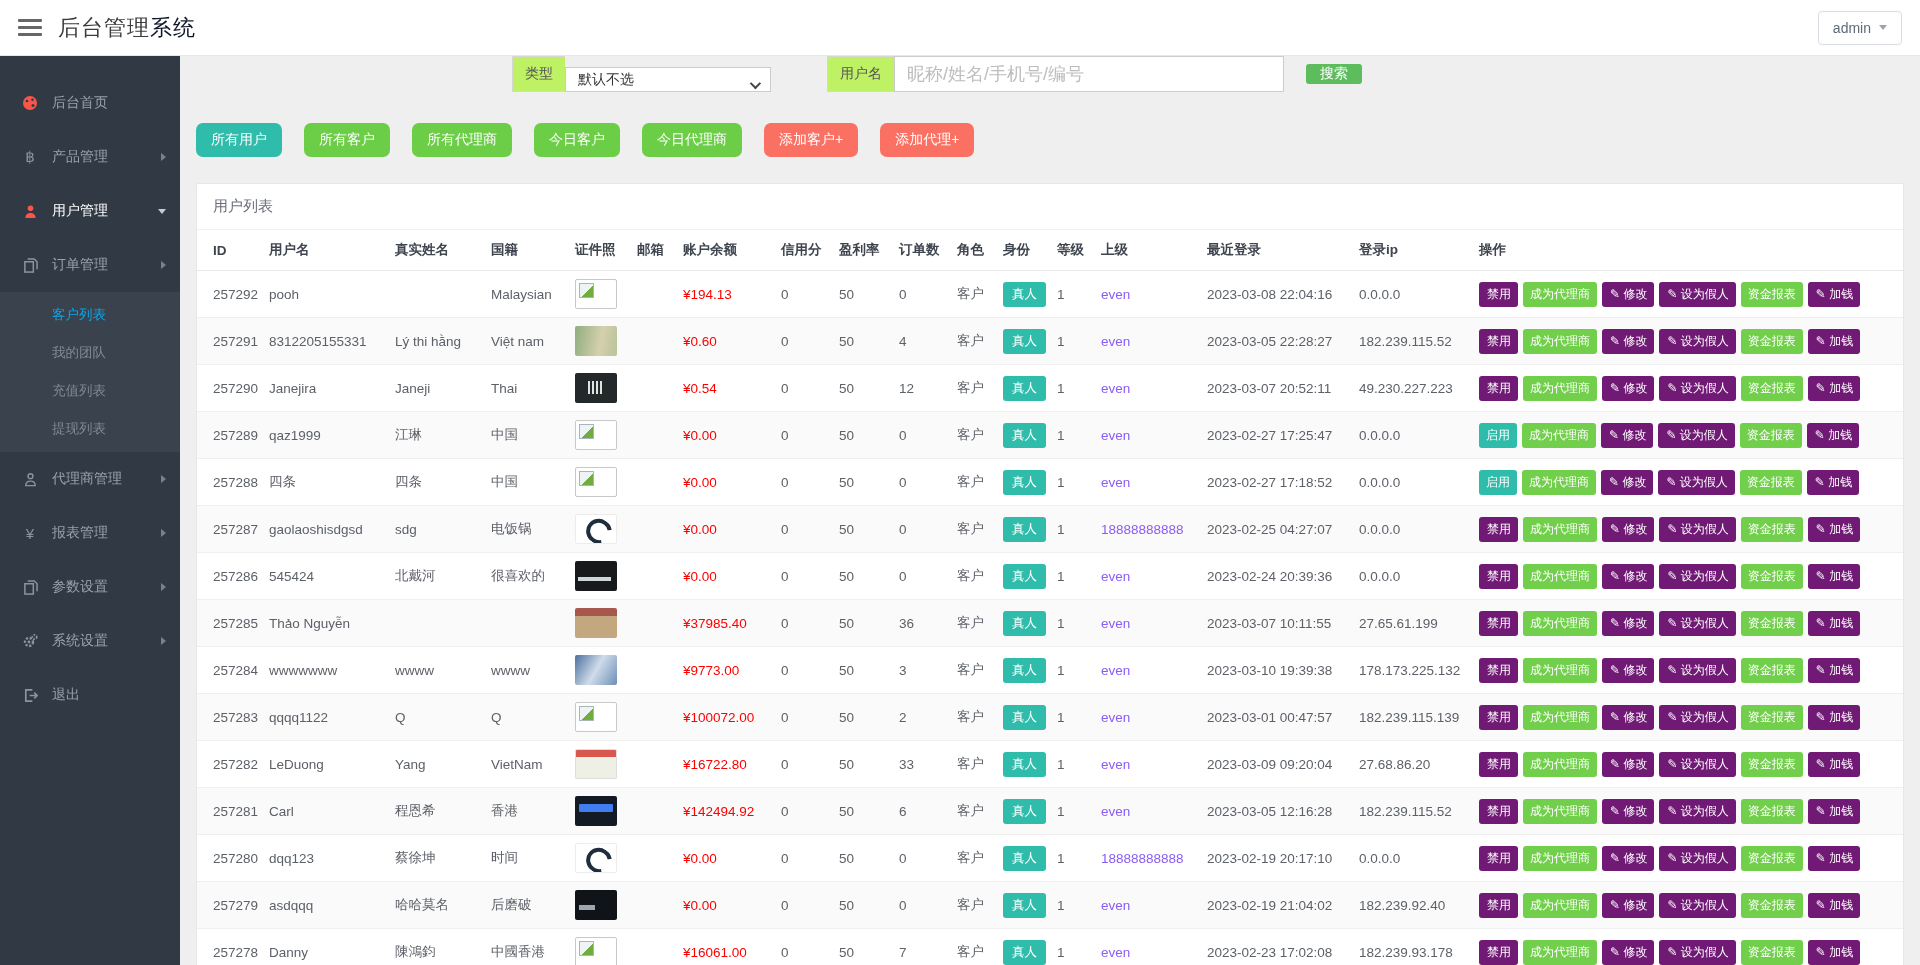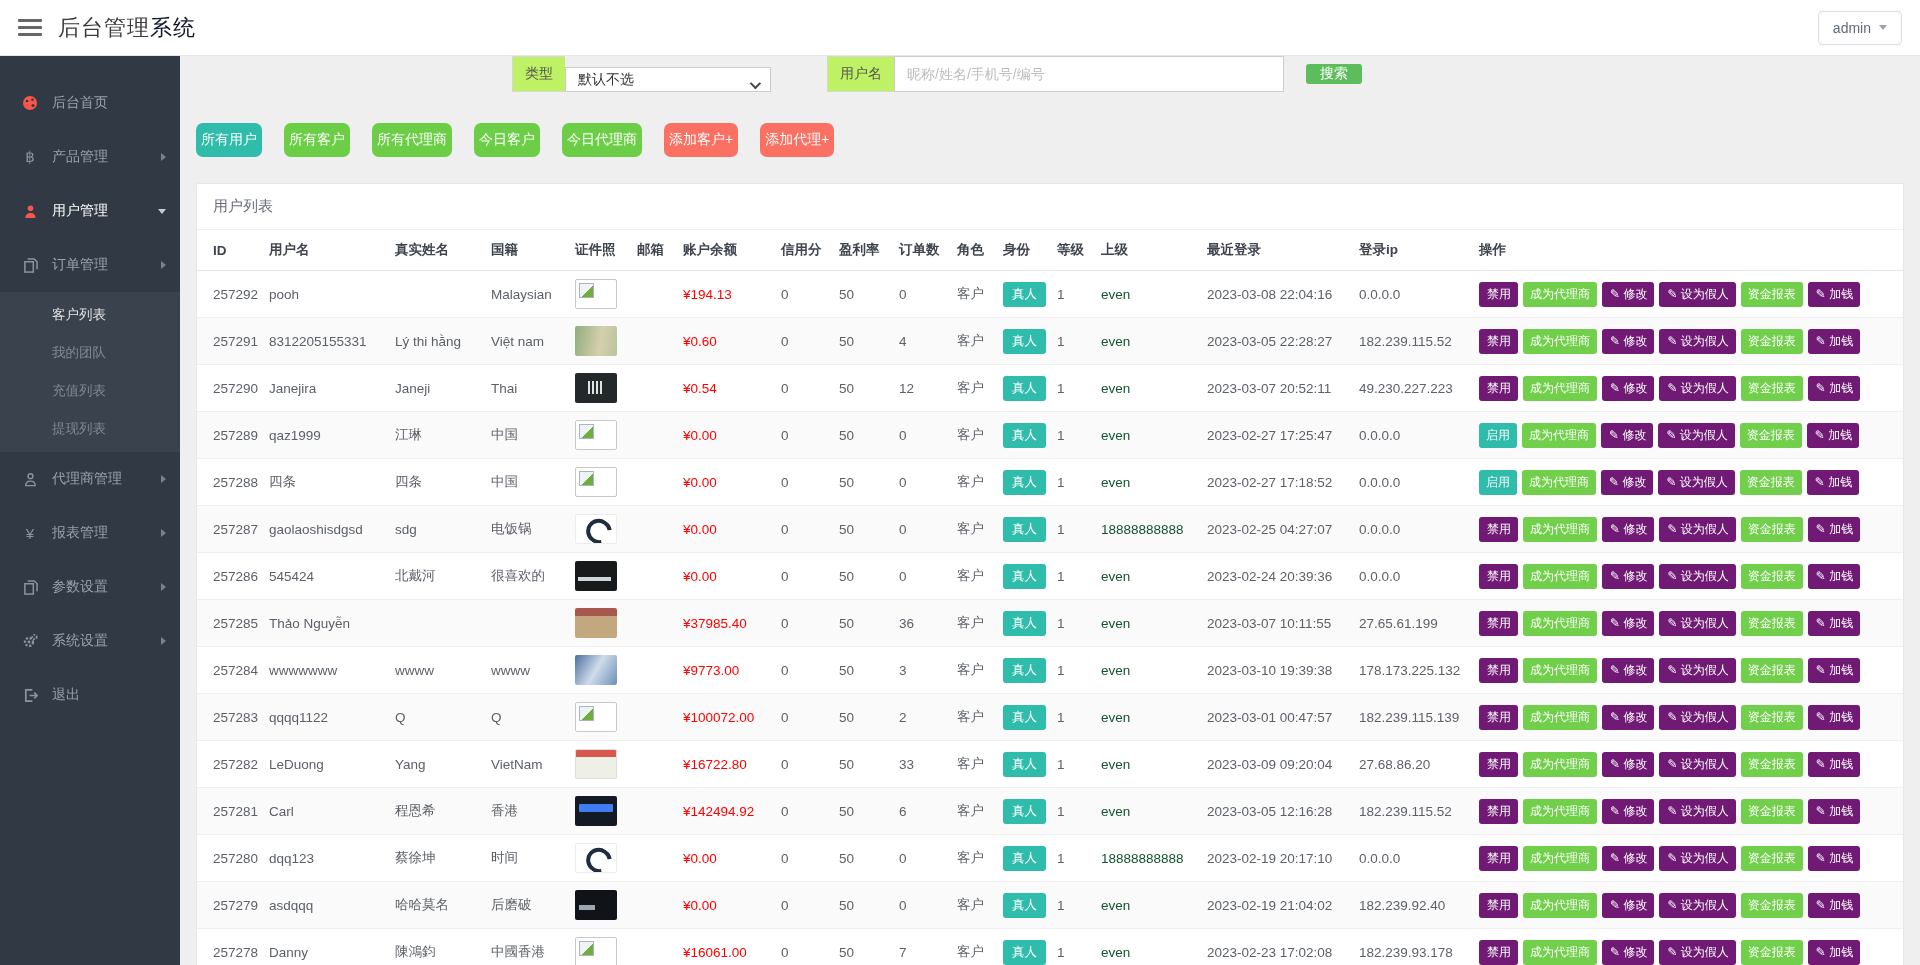--- a/index.html
+++ b/index.html
@@ -25,56 +25,56 @@
   .side-item .ico { width:20px; margin-right:12px; display:flex; align-items:center; justify-content:center;
     font-size:15px; color:#8a94a0; }
   .side-item.accent-icon .ico { color:#fb5549; }
   .side-item.current { color:#fff; }
   .chev { position:absolute; right:14px; width:0; height:0; }
   .chev.right { border-top:4px solid transparent; border-bottom:4px solid transparent; border-left:5px solid #79838e; }
   .chev.down { border-left:4px solid transparent; border-right:4px solid transparent; border-top:5px solid #c7ccd2; }
   .submenu { background:#39424d; padding:4px 0; }
   .submenu .sub-item { height:38px; display:flex; align-items:center; padding-left:52px;
     font-size:13.5px; color:#7f8a95; cursor:pointer; }
-  .submenu .sub-item.active { color:#e5e5e5; }
+  .submenu .sub-item.active { color:#0ea5e9; }
 
   
   .content { margin-left:180px; padding:0 16px; }
 
   .filter-row { display:flex; align-items:center; margin:27px 0 0 294px; }
   .igroup { display:flex; align-items:stretch; height:36px; }
   .iaddon { background:#bef264; border:1px solid #d6d6d6; border-right:none; color:#555;
     font-size:14px; display:flex; align-items:center; padding:0 12px;margin-left:22px; }
   .iselect { width:206px; background:#fff; border:1px solid #ccc; font-size:14px; color:#333;
     display:flex; align-items:center; padding:0 12px; position:relative; cursor:pointer;margin-top:11px; }
   .iselect .sel-caret { position:absolute; right:12px; top:13px; width:8px; height:8px;
     border-right:2px solid #444; border-bottom:2px solid #444; transform:rotate(45deg) translateY(-2px); }
-  .itext { width:390px; background:#fff; border:1px solid #ccc; font-size:14px; color:#333; padding:0 12px; height:36px; }
+  .itext { width:390px; background:#fff; border:1px solid #ccc; font-size:18px; color:#333; padding:0 12px; height:36px; }
   .itext::placeholder { color:#bdbdbd; }
   .gap30 { width:34px; } .gap20 { width:22px; }
   .btn-search { height:20px; padding:0 14px; background:#5dbd5d; color:#fff; font-size:14px;
     border:none; border-radius:3px; cursor:pointer; }
 
   .toolbar { display:flex; gap:22px; margin-top:31px; }
-  .tb-btn { height:34px; display:flex; align-items:center; padding:0 5px; border-radius:7px;
+  .tb-btn { height:34px; display:flex; align-items:center; padding:0 15px; border-radius:7px;
     color:#fff; font-size:14px; cursor:pointer; white-space:nowrap; }
   .tb-teal { background:#2fbcab; } .tb-green { background:#6ccd47; } .tb-red { background:#fa7163; }
 
   
   .panel { margin-top:26px; background:#fff; border:1px solid #e7e7e7; border-radius:2px; }
   .panel-title { padding:13px 16px; font-size:15px; color:#6a6f77; border-bottom:1px solid #f0f0f0; }
   table { width:100%; border-collapse:collapse; table-layout:fixed; font-size:13.5px; }
   th { text-align:left; padding:11px 8px; color:#3f454e; font-weight:bold; font-size:13.5px;
     border-bottom:1px solid #e8e8e8; white-space:nowrap; overflow:hidden; }
   th:first-child, td:first-child { padding-left:16px; }
   td { padding:8px; height:46px; color:#5c6168; border-bottom:1px solid #efefef;
     white-space:nowrap; overflow:hidden; }
   tr.stripe { background:#fafafa; }
   td.balance { color:#ff0000; }
-  td.parent { color:#14532d; }
+  td.parent { color:#8b5cf6; }
   .badge { display:inline-block; background:#2fbcab; color:#fff; padding:4px 9px; border-radius:3px; font-size:12.5px; }
   .act-btn { display:inline-block; padding:4px 7px; border-radius:3px; color:#fff; font-size:12px;
     margin-right:5px; cursor:pointer; }
   .act-red { background:#701a75;padding-left:8px; } .act-green { background:#71cf4b; } .act-teal { background:#2fbcab; }
 
   
   .thumb { width:42px; height:30px; border-radius:2px; position:relative; overflow:hidden; cursor:pointer; }
   .thumb-broken { background:#fff; border:1px solid #c8c8c8; }
   .thumb-broken::before { content:""; position:absolute; left:3px; top:3px; width:13px; height:13px;
     border:1px solid #aab4bb; background:linear-gradient(135deg,#eef3f6 55%,#6fae3e 55%); }

